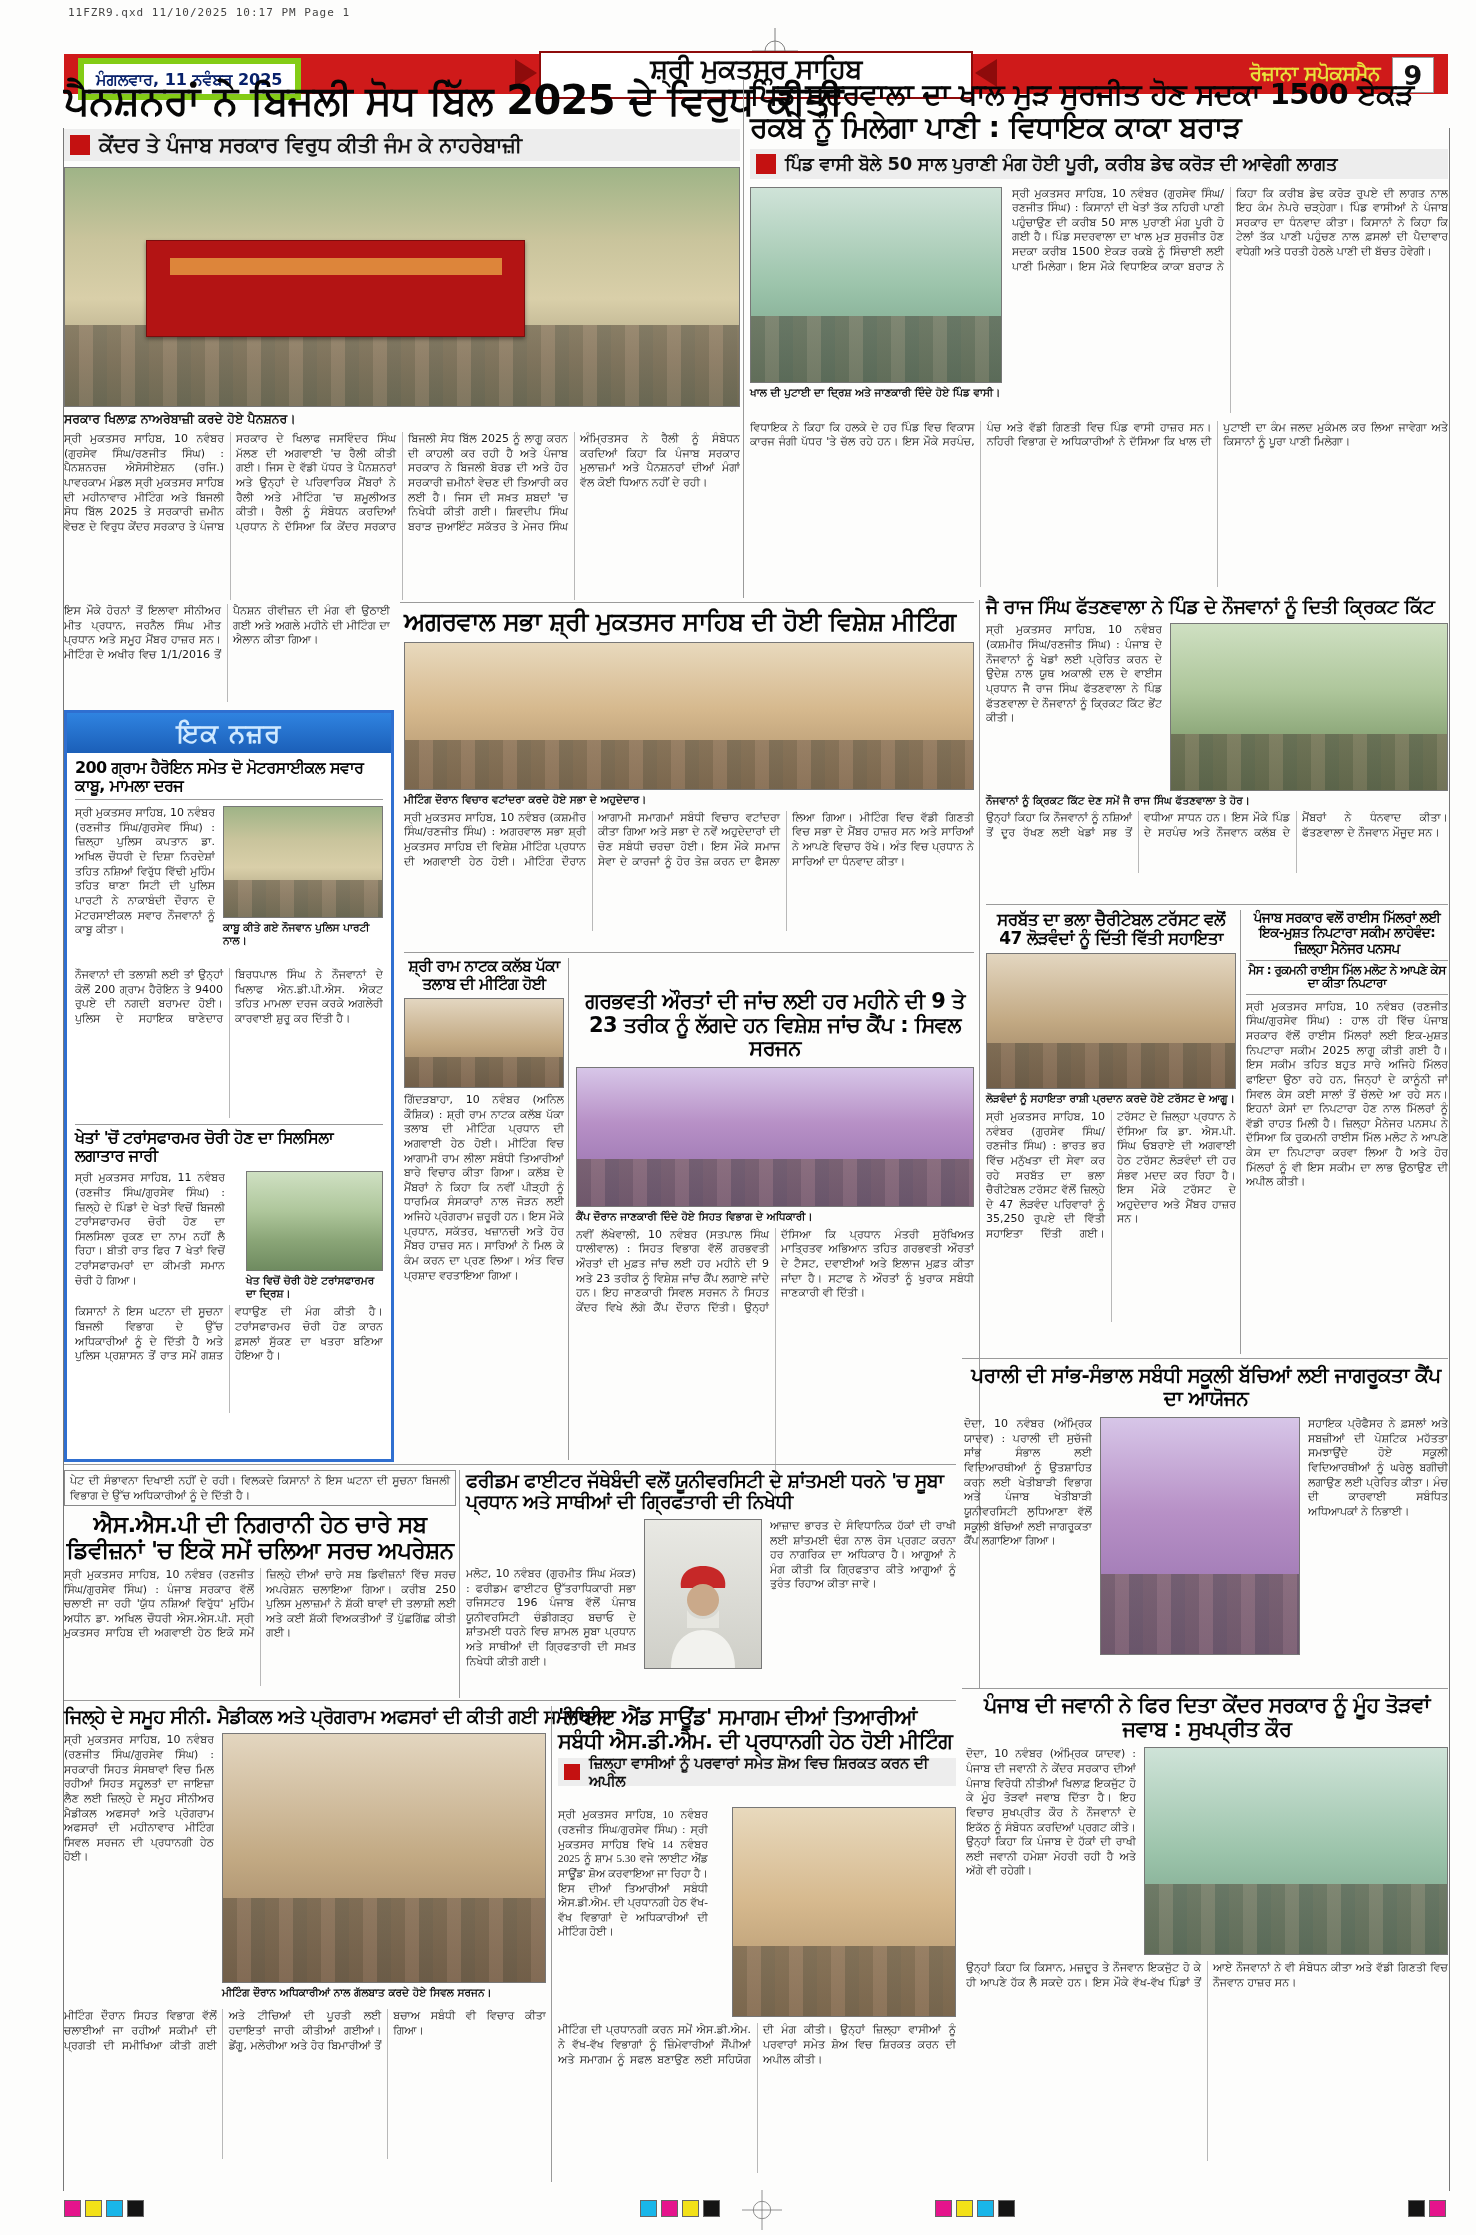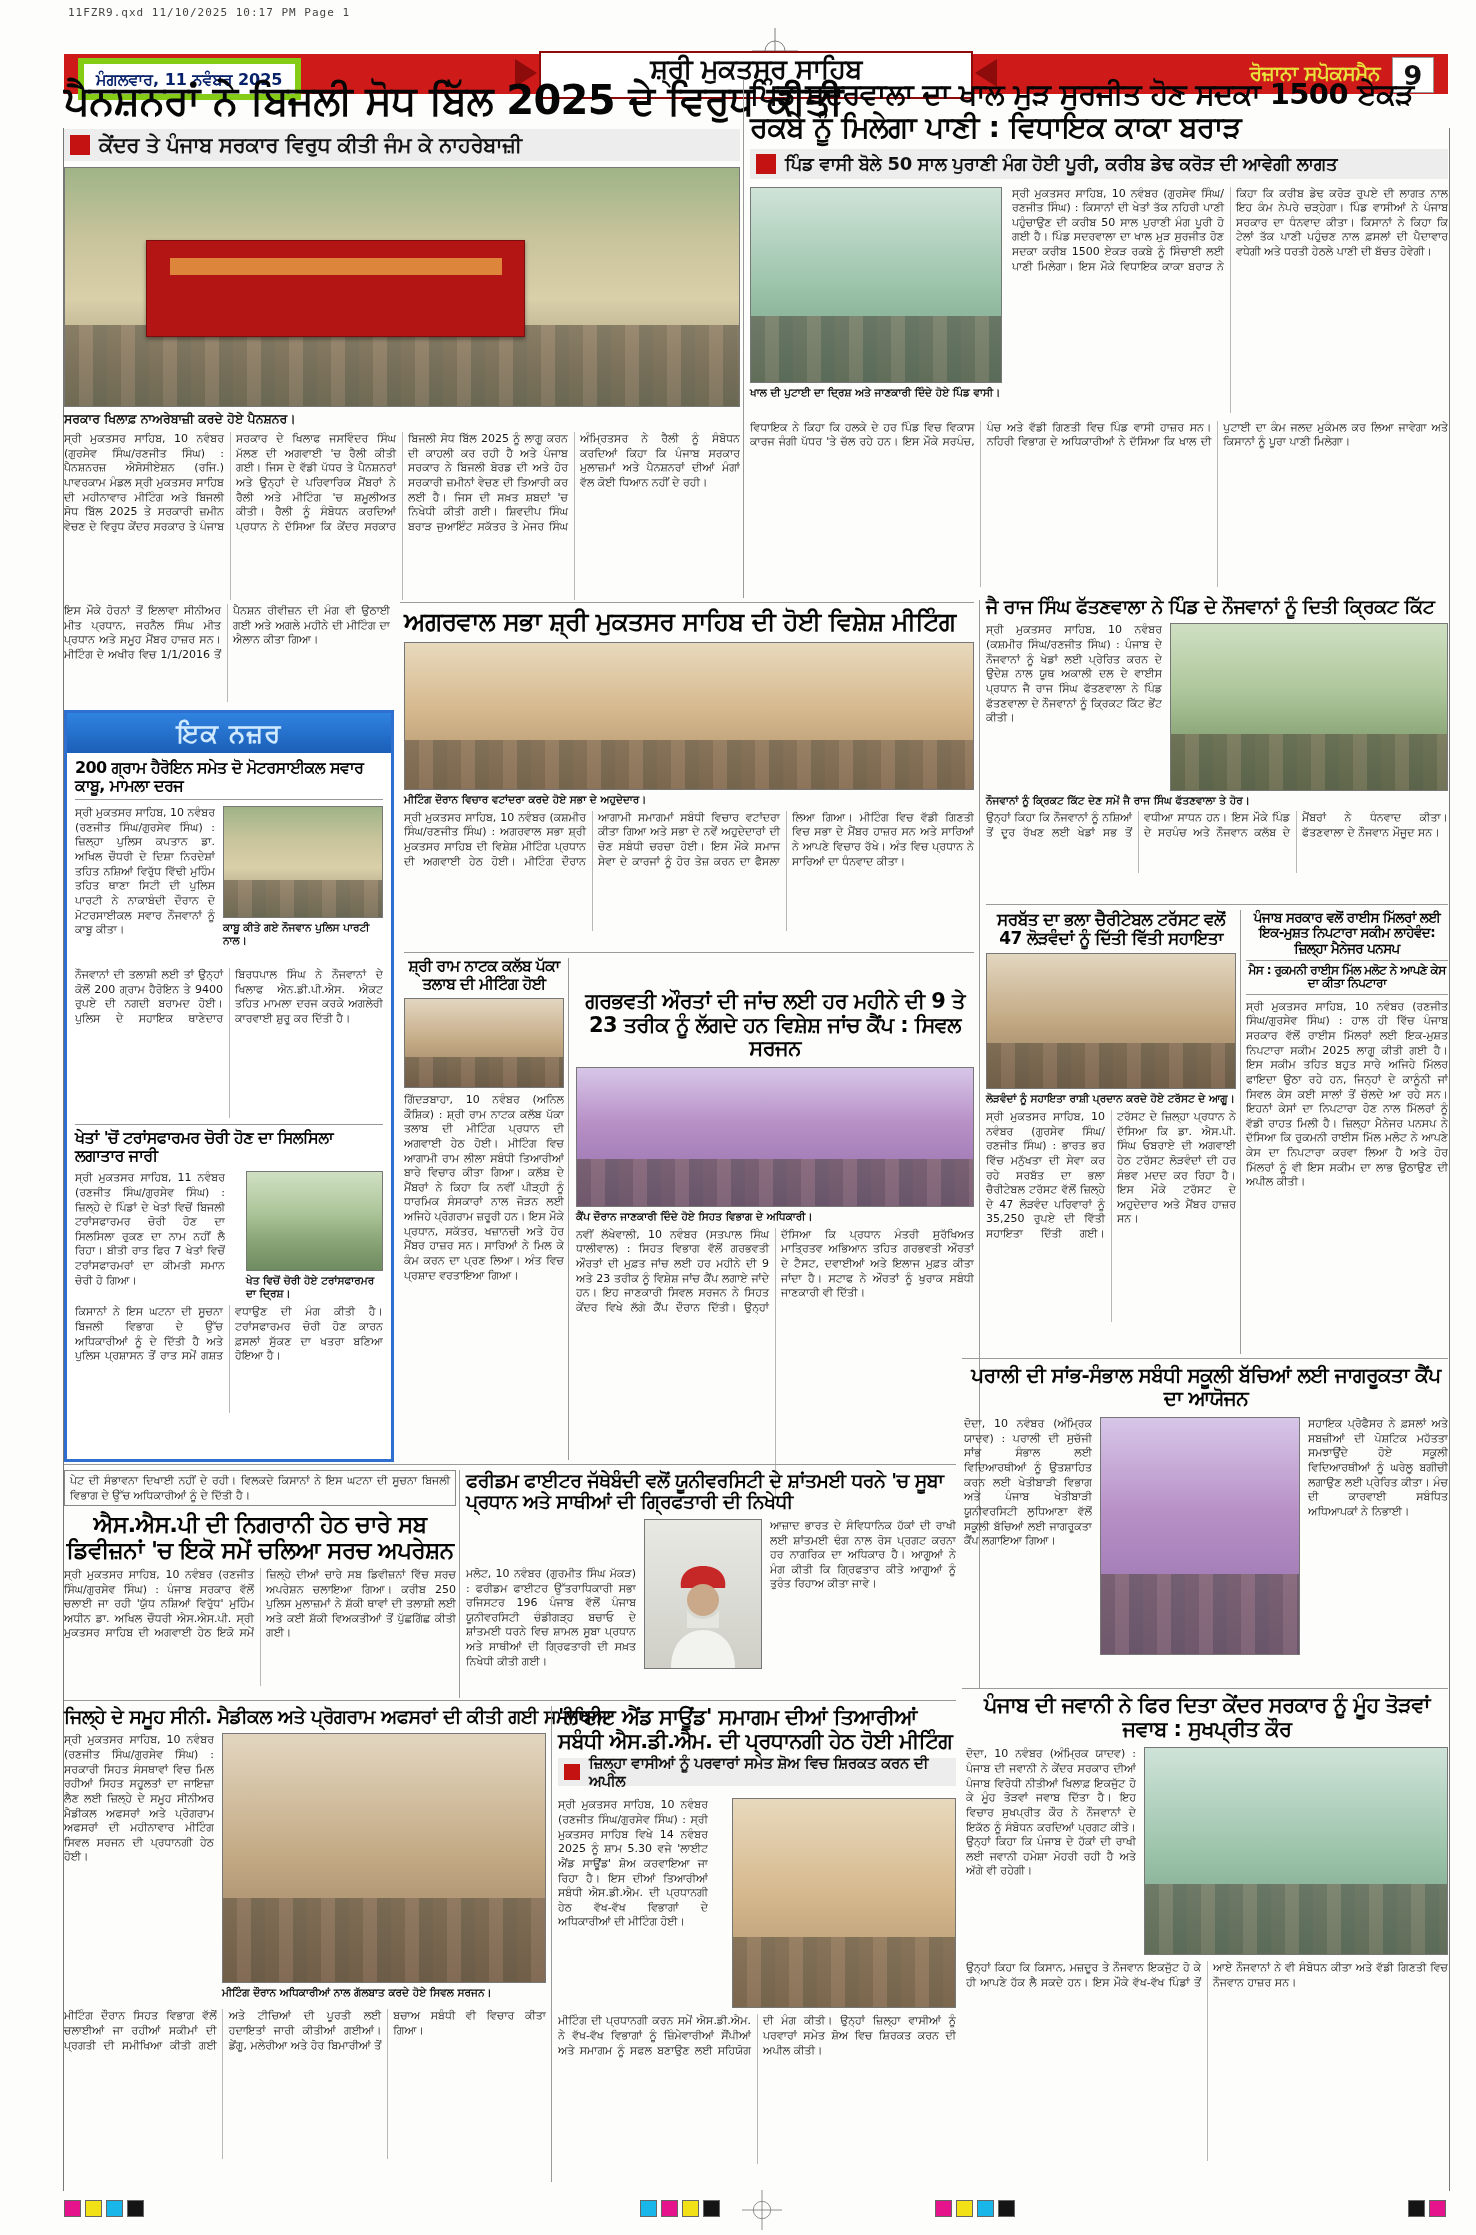--- a/index.html
+++ b/index.html
@@ -257,21 +257,21 @@
     <div class="body-txt cols3" style="margin-top:6px;height:150px;">ਮੀਟਿੰਗ ਦੌਰਾਨ ਸਿਹਤ ਵਿਭਾਗ ਵੱਲੋਂ ਚਲਾਈਆਂ ਜਾ ਰਹੀਆਂ ਸਕੀਮਾਂ ਦੀ ਪ੍ਰਗਤੀ ਦੀ ਸਮੀਖਿਆ ਕੀਤੀ ਗਈ ਅਤੇ ਟੀਚਿਆਂ ਦੀ ਪੂਰਤੀ ਲਈ ਹਦਾਇਤਾਂ ਜਾਰੀ ਕੀਤੀਆਂ ਗਈਆਂ। ਡੇਂਗੂ, ਮਲੇਰੀਆ ਅਤੇ ਹੋਰ ਬਿਮਾਰੀਆਂ ਤੋਂ ਬਚਾਅ ਸਬੰਧੀ ਵੀ ਵਿਚਾਰ ਕੀਤਾ ਗਿਆ।</div>
   </div>
   <div class="vline" style="left:551px;top:1706px;height:476px;"></div>
 
   <div class="art" style="left:558px;top:1706px;width:398px;height:476px;">
     <div class="hl" style="font-size:21px;">'ਲਾਈਟ ਐਂਡ ਸਾਊਂਡ' ਸਮਾਗਮ ਦੀਆਂ ਤਿਆਰੀਆਂ ਸਬੰਧੀ ਐਸ.ਡੀ.ਐਮ. ਦੀ ਪ੍ਰਧਾਨਗੀ ਹੇਠ ਹੋਈ ਮੀਟਿੰਗ</div>
     <div class="sub" style="margin-top:5px;font-size:15px;height:24px;">
       <div class="sq" style="width:16px;height:16px;"></div>
       <span>ਜ਼ਿਲ੍ਹਾ ਵਾਸੀਆਂ ਨੂੰ ਪਰਵਾਰਾਂ ਸਮੇਤ ਸ਼ੋਅ ਵਿਚ ਸ਼ਿਰਕਤ ਕਰਨ ਦੀ ਅਪੀਲ</span>
     </div>
-    <div style="display:flex;gap:24px;margin-top:12px;">
+    <div style="display:flex;gap:24px;margin-top:21px;font-family:Liberation Serif, serif;">
       <div class="body-txt" style="width:150px;height:210px;">ਸ੍ਰੀ ਮੁਕਤਸਰ ਸਾਹਿਬ, 10 ਨਵੰਬਰ (ਰਣਜੀਤ ਸਿੰਘ/ਗੁਰਸੇਵ ਸਿੰਘ) : ਸ੍ਰੀ ਮੁਕਤਸਰ ਸਾਹਿਬ ਵਿਖੇ 14 ਨਵੰਬਰ 2025 ਨੂੰ ਸ਼ਾਮ 5.30 ਵਜੇ 'ਲਾਈਟ ਐਂਡ ਸਾਊਂਡ' ਸ਼ੋਅ ਕਰਵਾਇਆ ਜਾ ਰਿਹਾ ਹੈ। ਇਸ ਦੀਆਂ ਤਿਆਰੀਆਂ ਸਬੰਧੀ ਐਸ.ਡੀ.ਐਮ. ਦੀ ਪ੍ਰਧਾਨਗੀ ਹੇਠ ਵੱਖ-ਵੱਖ ਵਿਭਾਗਾਂ ਦੇ ਅਧਿਕਾਰੀਆਂ ਦੀ ਮੀਟਿੰਗ ਹੋਈ।</div>
       <div class="photo p-indoor" style="flex:1;height:210px;">
           <div class="heads"></div>
         </div>
     </div>
     <div class="body-txt cols2" style="margin-top:6px;height:150px;">ਮੀਟਿੰਗ ਦੀ ਪ੍ਰਧਾਨਗੀ ਕਰਨ ਸਮੇਂ ਐਸ.ਡੀ.ਐਮ. ਨੇ ਵੱਖ-ਵੱਖ ਵਿਭਾਗਾਂ ਨੂੰ ਜ਼ਿੰਮੇਵਾਰੀਆਂ ਸੌਂਪੀਆਂ ਅਤੇ ਸਮਾਗਮ ਨੂੰ ਸਫਲ ਬਣਾਉਣ ਲਈ ਸਹਿਯੋਗ ਦੀ ਮੰਗ ਕੀਤੀ। ਉਨ੍ਹਾਂ ਜ਼ਿਲ੍ਹਾ ਵਾਸੀਆਂ ਨੂੰ ਪਰਵਾਰਾਂ ਸਮੇਤ ਸ਼ੋਅ ਵਿਚ ਸ਼ਿਰਕਤ ਕਰਨ ਦੀ ਅਪੀਲ ਕੀਤੀ।</div>
   </div>
 
   <div class="hline" style="left:962px;top:1688px;width:486px;"></div>
   <div class="art" style="left:966px;top:1694px;width:482px;height:488px;">

